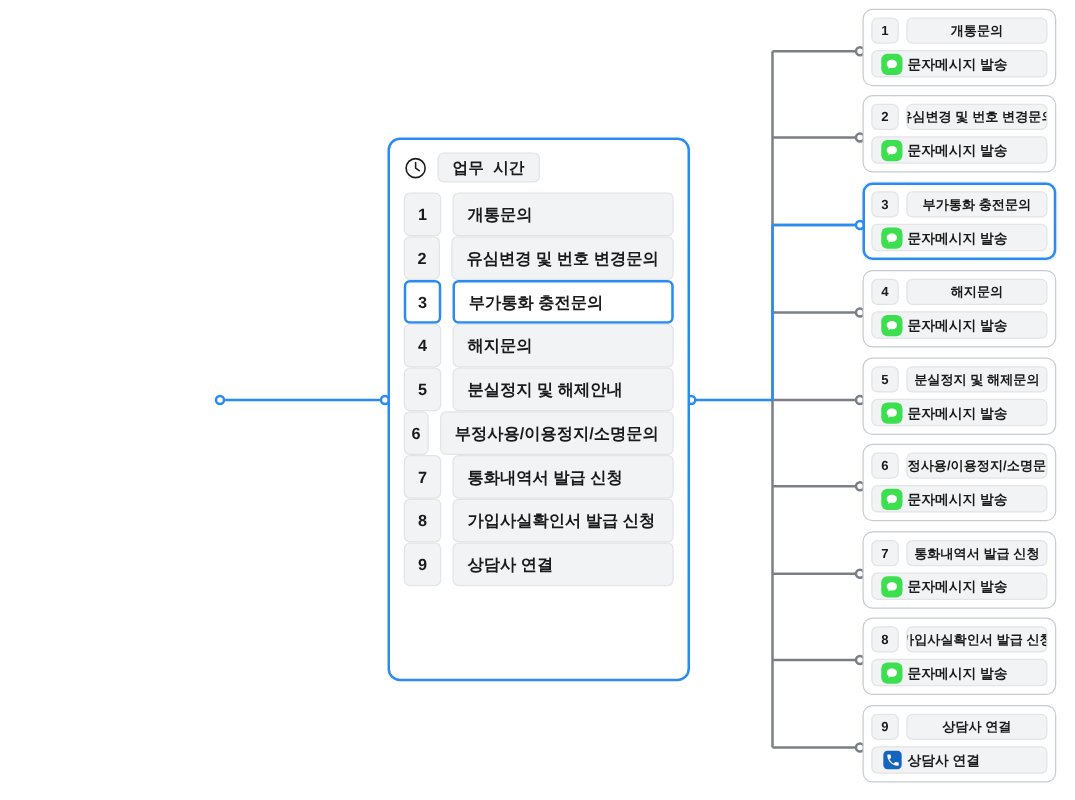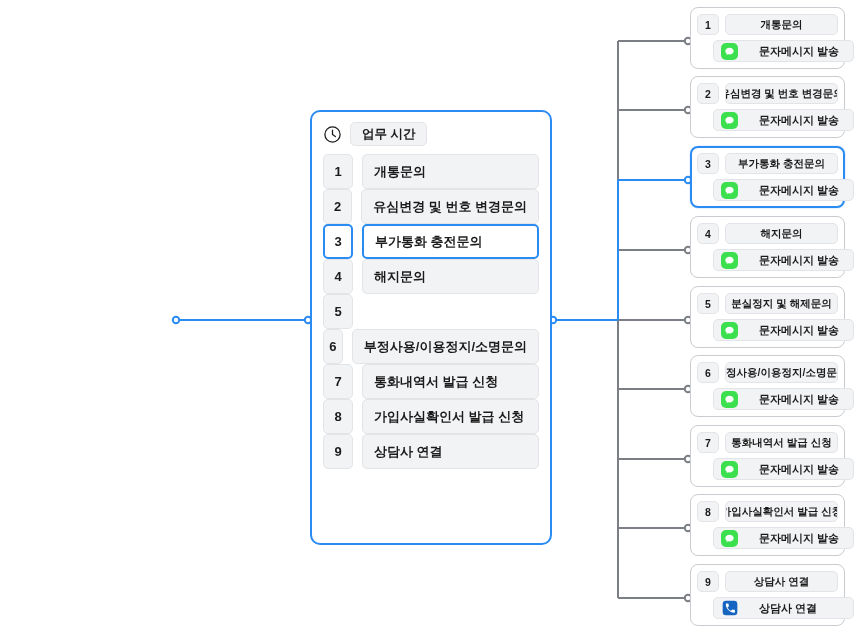--- a/index.html
+++ b/index.html
@@ -71,21 +71,21 @@
   .clock-icon{width:19px;height:19px;flex:0 0 auto;}
 
   
   #menu-node{
     left:310px;top:110px;width:242px;height:435px;
     border:2px solid #2a8bf2;border-radius:10px;
     padding:10px 11px;gap:7px;
   }
   #menu-node .hdr{display:flex;align-items:center;gap:8px;height:24px;margin-bottom:1px;}
   #menu-node .hdr .hdr-pill{
-    height:24px;padding:0 11px;font-size:12.5px;justify-content:center;
+    height:24px;padding:0 11px;font-size:12.5px;justify-content:center;font-family:Liberation Mono, monospace;
   }
   .menu-row{display:flex;align-items:center;gap:9px;height:35px;}
   .menu-row .num{
     width:30px;height:35px;justify-content:center;font-size:13px;
   }
   .menu-row .lbl{
     flex:1;height:35px;padding:0 11px;font-size:13px;
   }
   .menu-row.sel .num,
   .menu-row.sel .lbl{
@@ -94,21 +94,21 @@
 
   
   .leaf{
     left:690px;width:155px;height:62px;
     padding:6px;gap:5px;border-radius:8px;
   }
   .leaf .top{display:flex;align-items:center;gap:6px;height:21px;}
   .leaf .top .num{width:22px;height:21px;justify-content:center;font-size:10.5px;}
   .leaf .top .ttl{flex:1;height:21px;justify-content:center;font-size:10.5px;overflow:hidden;}
   .leaf .bot{
-    height:24px;width:100%;padding:0 7px;font-size:11px;gap:21px;margin-left:16px;
+    height:24px;width:100%;padding:0 7px;font-size:11px;gap:4px;
   }
   .leaf.selected{padding:5px;}
 </style>
 </head>
 <body>
 
 <div id="canvas">
 
   <svg id="wires" viewBox="0 0 860 640">
     <g fill="none" stroke="#7b7f85" stroke-width="2">
@@ -175,20 +175,21 @@
         <div class="menu-row sel">
           <span class="pill num">3</span>
           <span class="pill lbl">부가통화 충전문의</span>
         </div>
         <div class="menu-row">
           <span class="pill num">4</span>
           <span class="pill lbl">해지문의</span>
         </div>
         <div class="menu-row">
           <span class="pill num">5</span>
+          <span class="pill lbl">분실정지 및 해제안내</span>
         </div>
         <div class="menu-row">
           <span class="pill num">6</span>
           <span class="pill lbl">부정사용/이용정지/소명문의</span>
         </div>
         <div class="menu-row">
           <span class="pill num">7</span>
           <span class="pill lbl">통화내역서 발급 신청</span>
         </div>
         <div class="menu-row">

